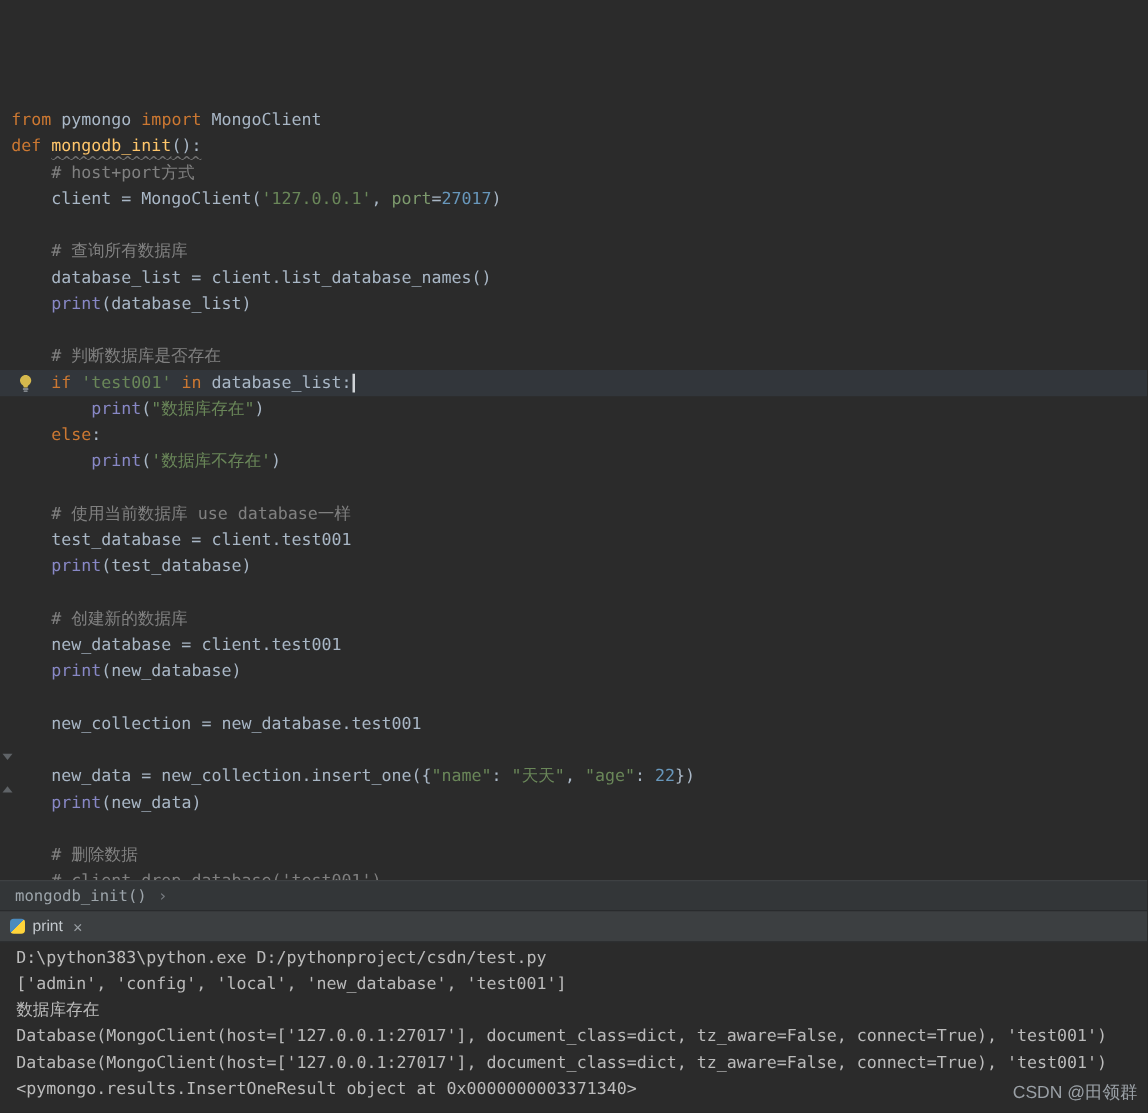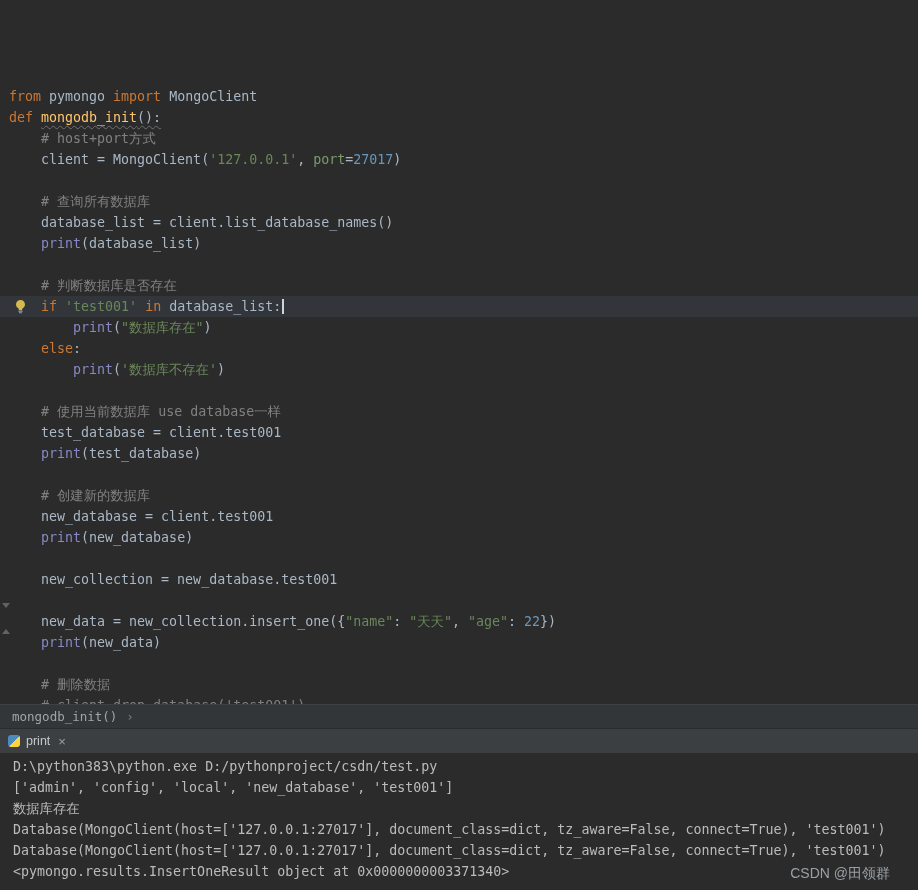--- a/index.html
+++ b/index.html
@@ -45,21 +45,21 @@
              margin-right:6px; flex:0 0 auto; }
   .tab-label { color:#c3c8cd; margin-right:8px; }
   .tab-close { color:#9aa0a5; font-size:13px; cursor:pointer; line-height:1; }
 
   
   .console { position:relative; height:136px; background:var(--editor_bg,#2b2b2b);
              padding:2px 0 12px 13px; font-size:13.3px; line-height:21px;
              color:var(--console_fg,#bbbbbb); white-space:pre; overflow:hidden; cursor:text; }
   .cline { height:21px; }
 
-  .watermark { position:absolute; right:28px; bottom:7px;
+  .watermark { position:absolute; right:8px; bottom:7px;
                font-family:"Liberation Sans", sans-serif; font-size:14px; color:#9aa0a6; }
 </style>
 </head>
 <body>
 
 <div class="ide">
 
   <div class="editor" id="editor">
     <div class="fold-mark fold-down" style="top:603px;"></div>
     <div class="fold-mark fold-up" style="top:629px;"></div>

